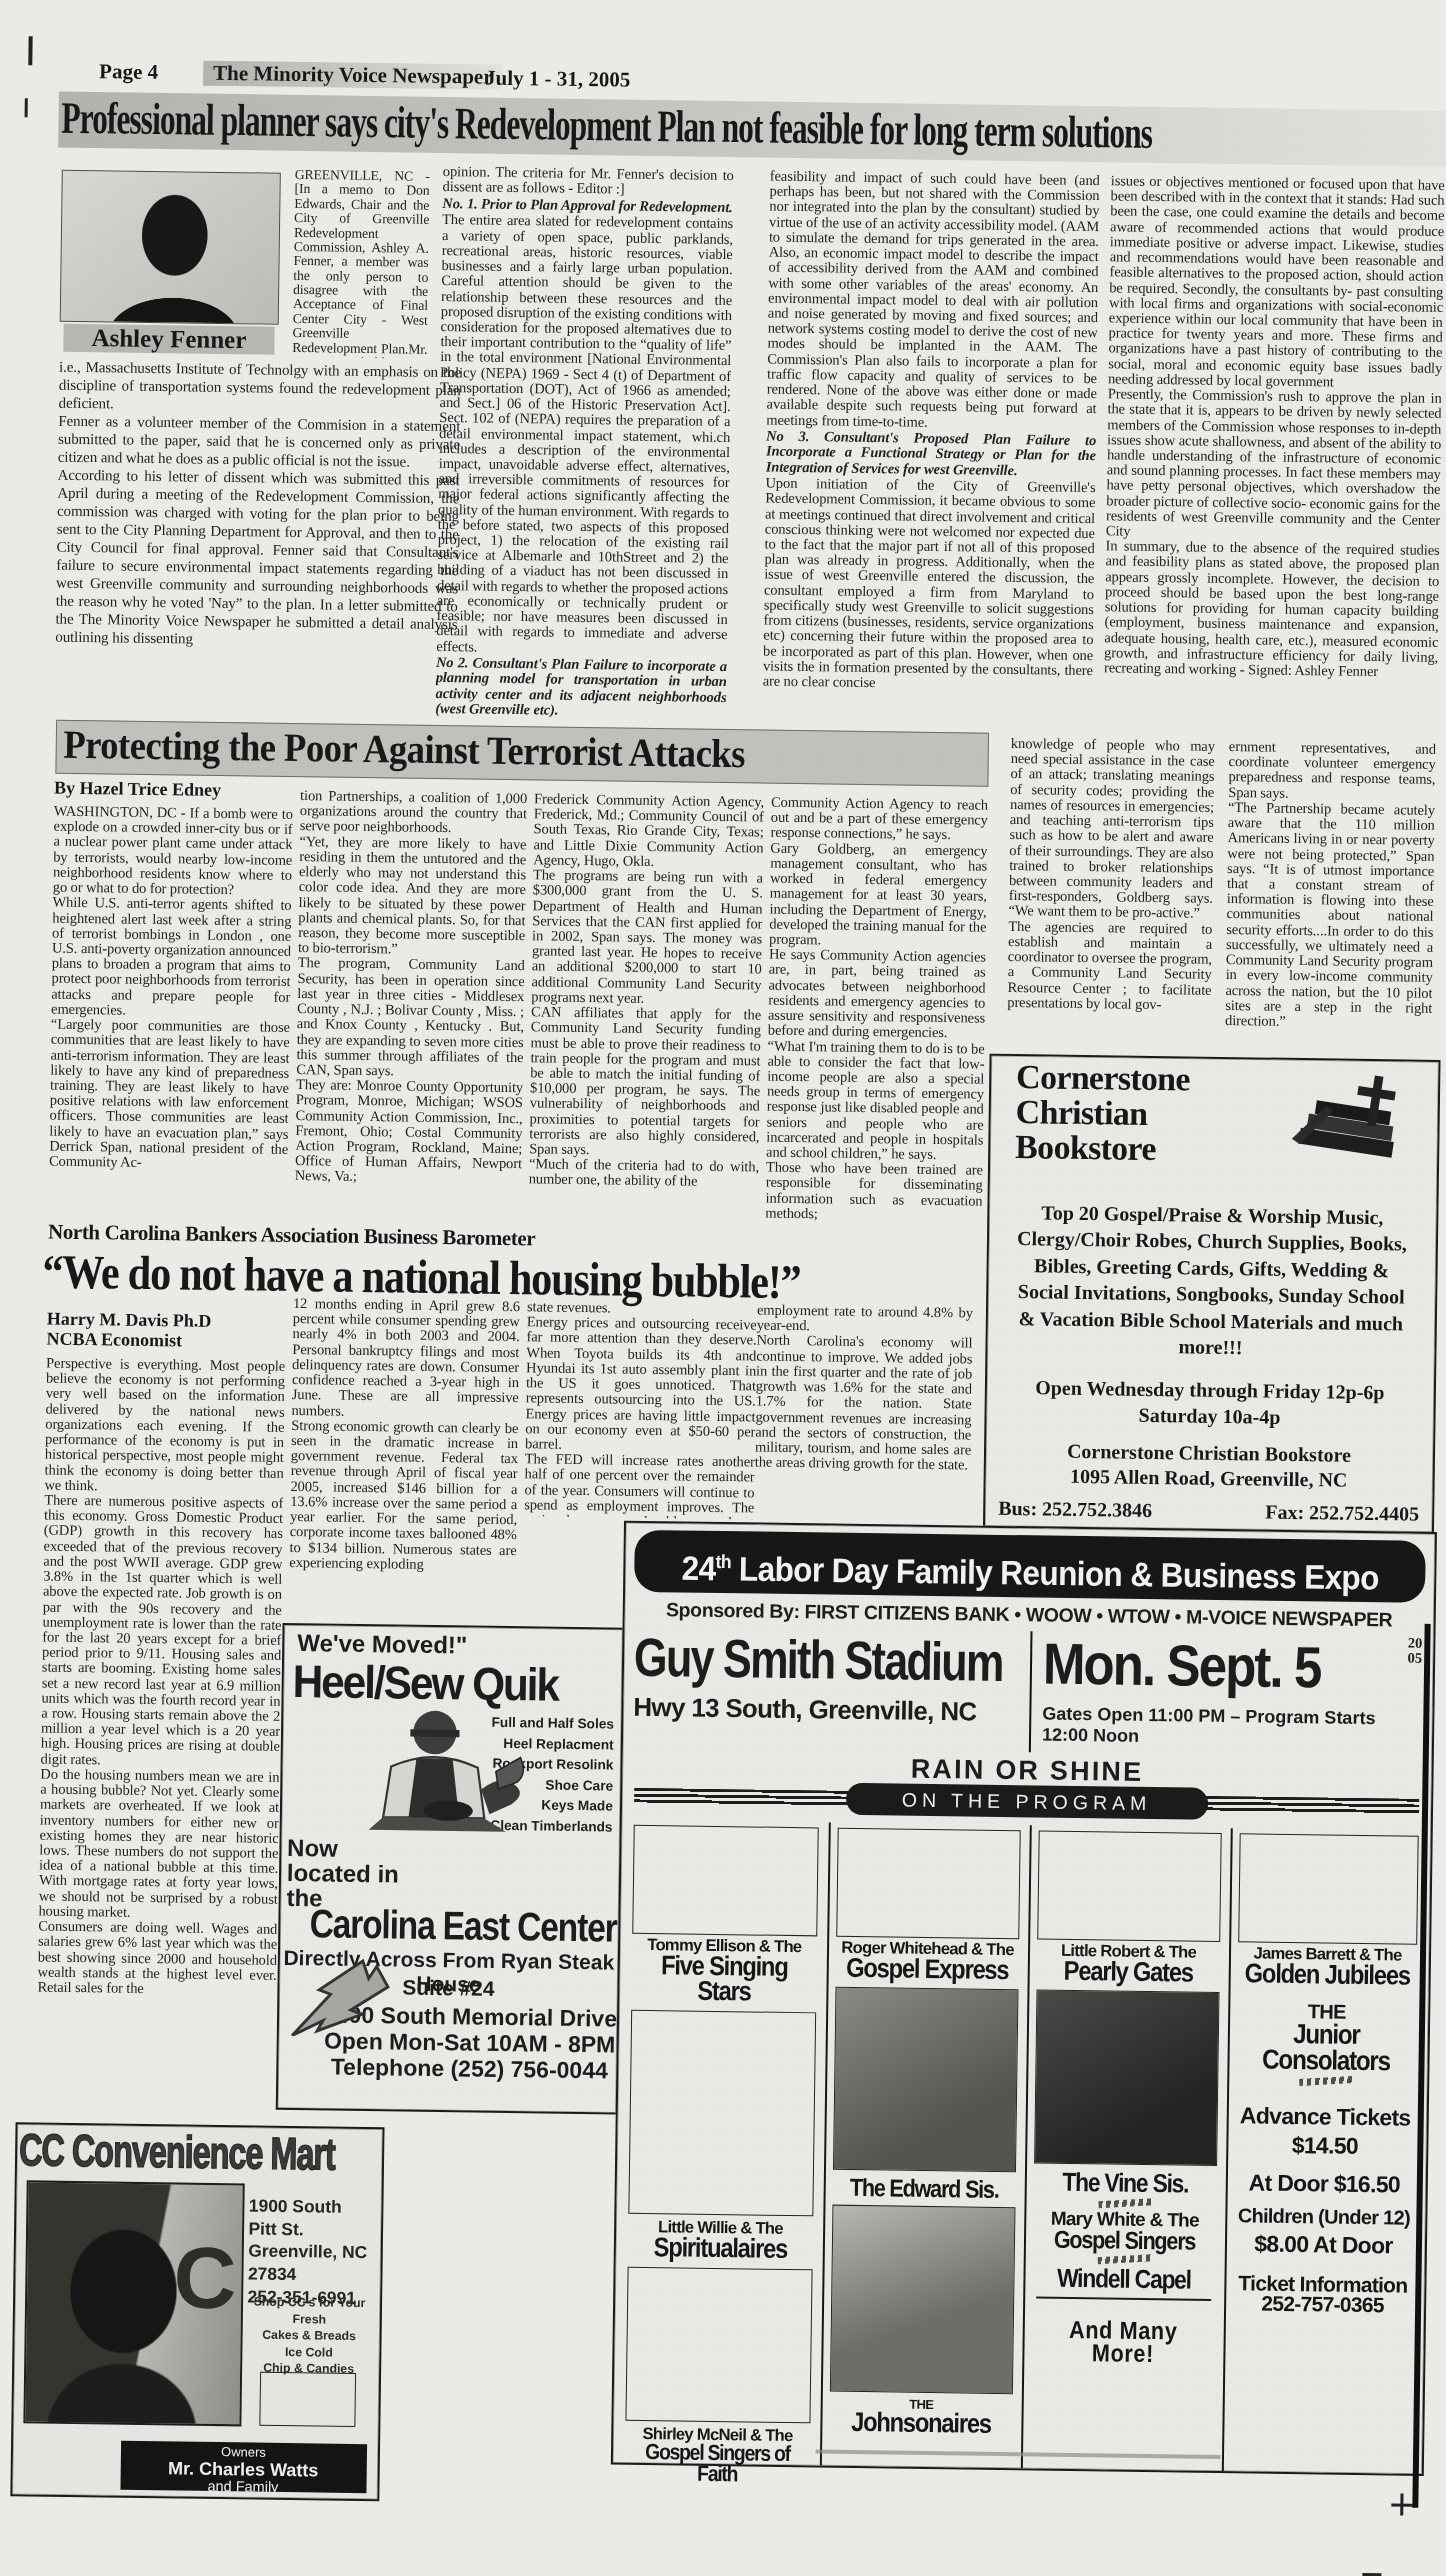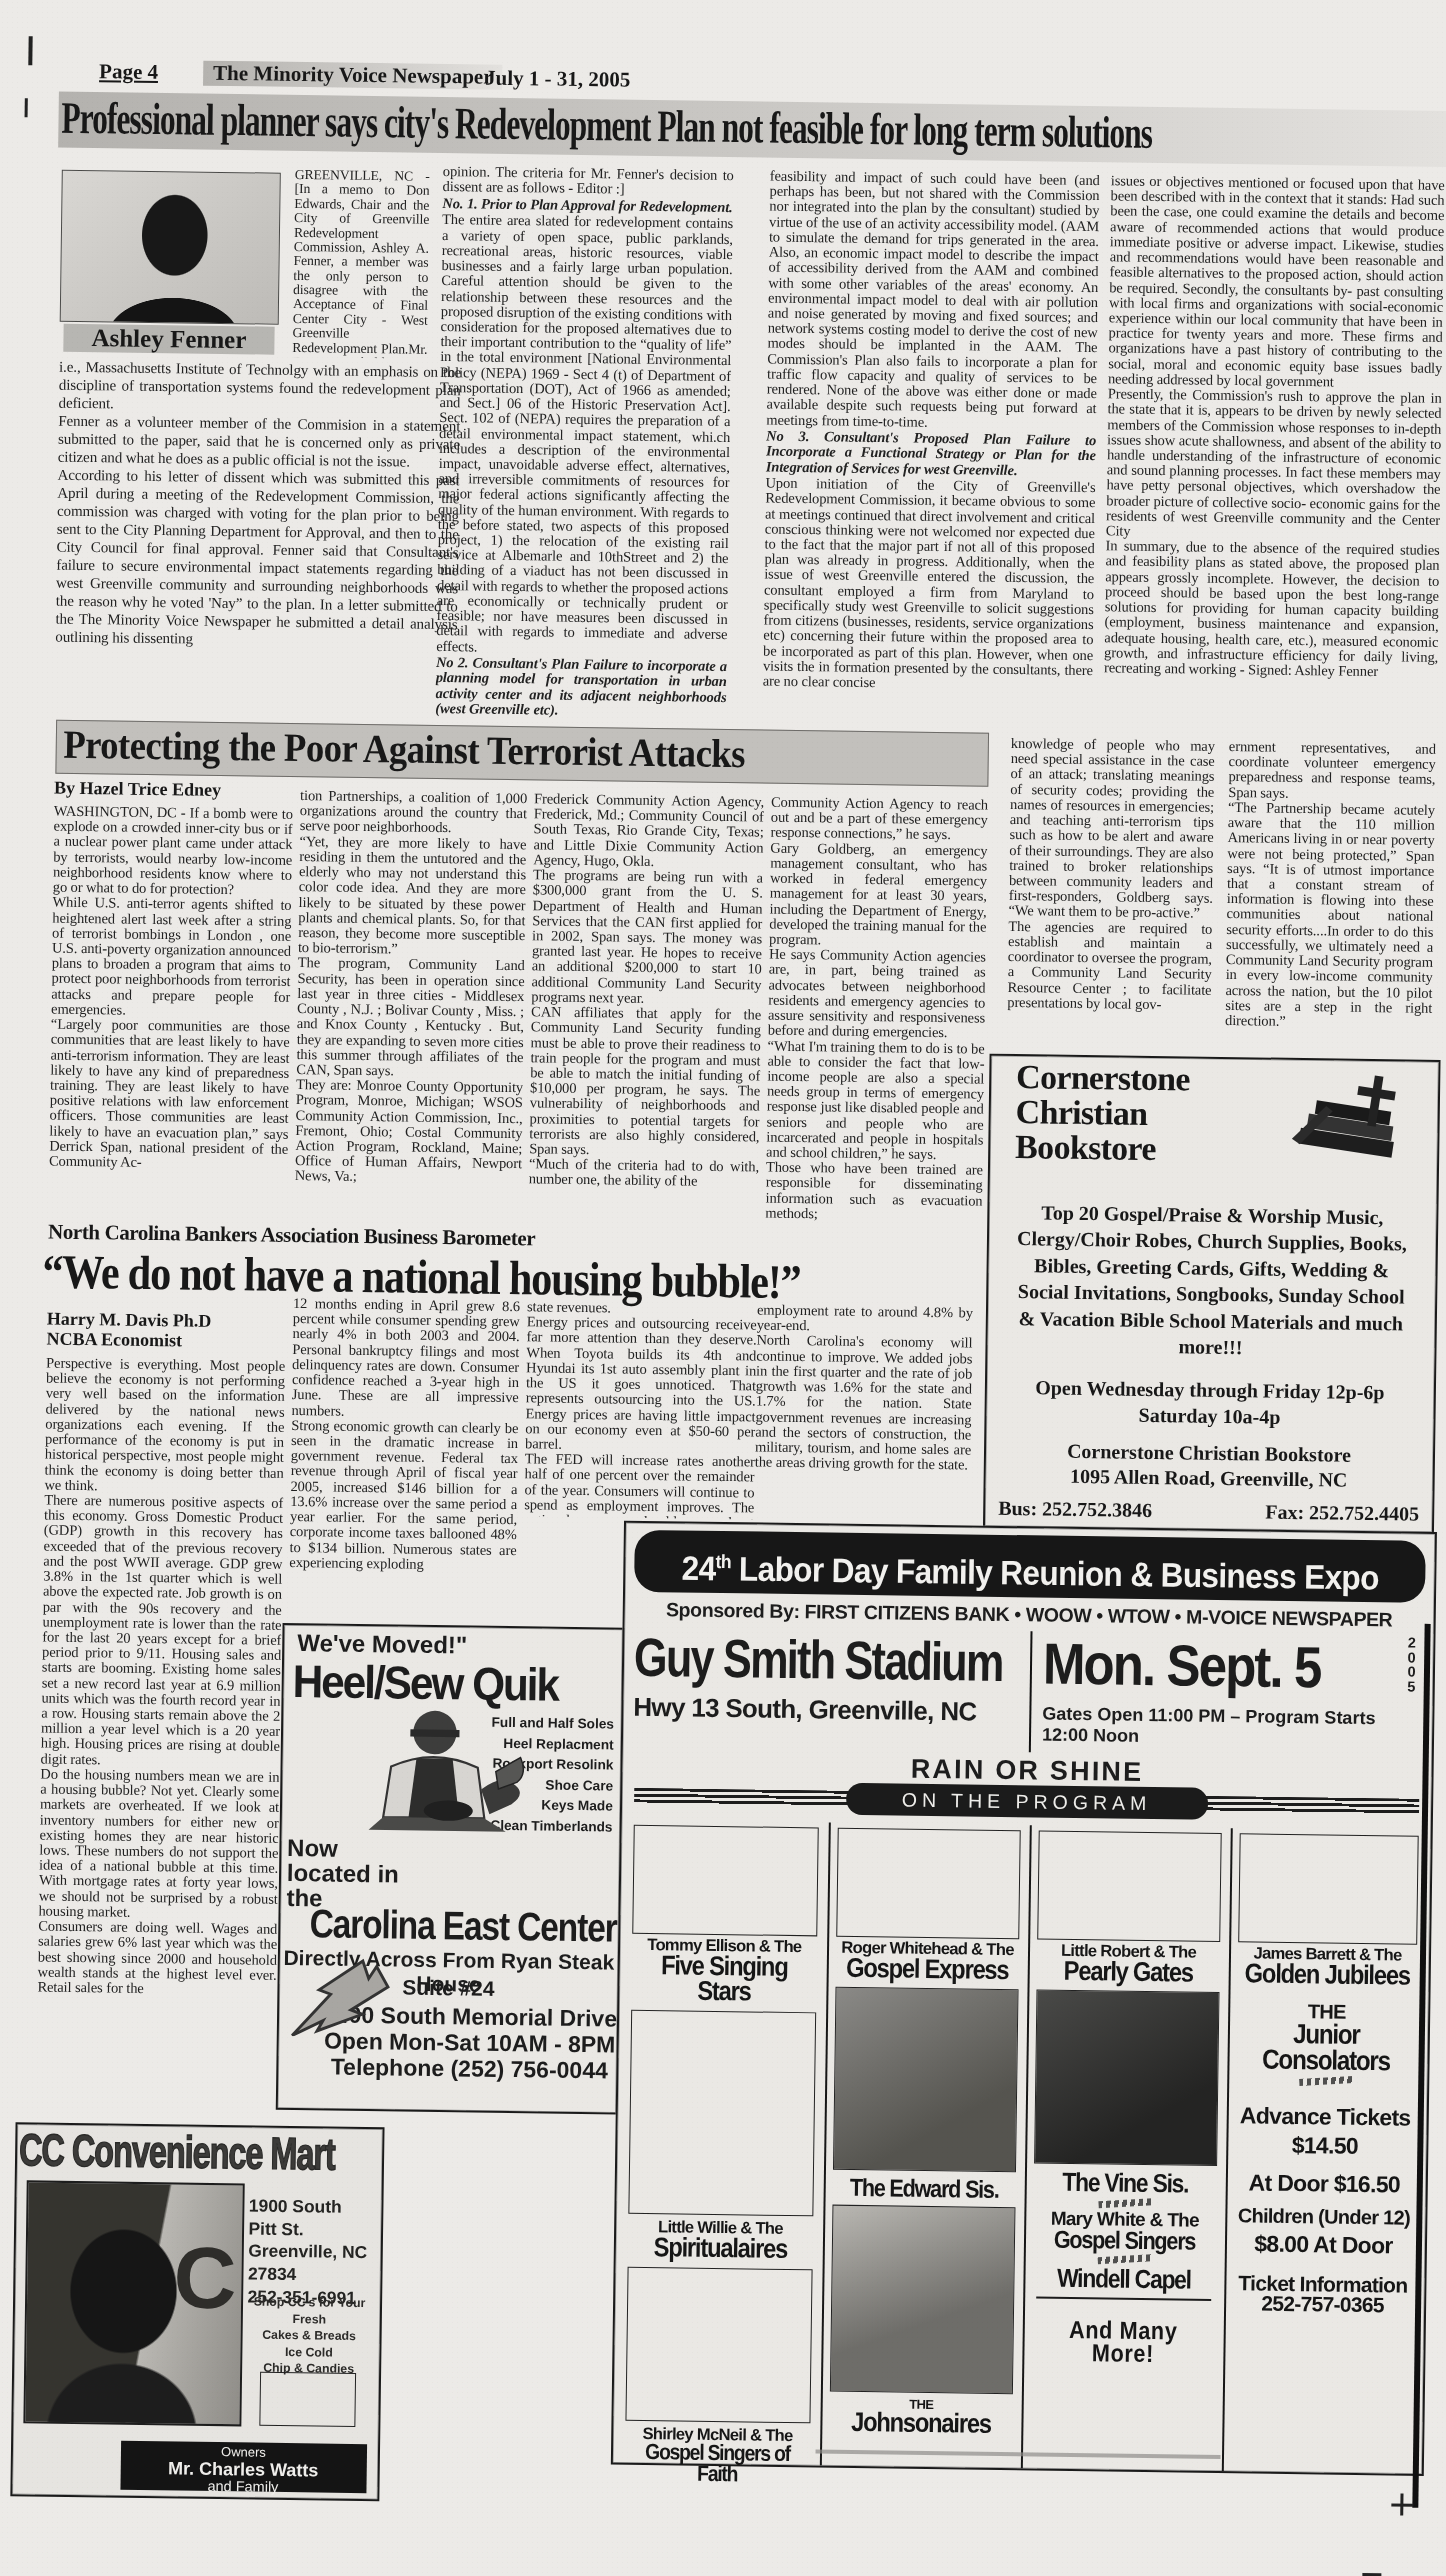--- a/index.html
+++ b/index.html
@@ -26,21 +26,21 @@
   .flour{width:54px;height:6.5px;margin:4.3px auto;background:
      repeating-linear-gradient(100deg,#2a2a2a 0 4.3px,transparent 4.3px 8px);transform:rotate(-4deg);opacity:.8;}
   .vr{position:absolute;top:0;bottom:0;width:2.2px;background:#161616;}
   .mark{position:absolute;background:#222;}
 </style>
 </head>
 <body>
 
 <div id="sheet">
 
-  <div class="abs serifhead" style="left:83px;top:68px;font-size:21px;text-decoration:underline;">Page 4</div>
+  <div class="abs serifhead" style="left:83px;top:68px;font-size:21px;">Page 4</div>
   <div class="abs serifhead band" style="left:187px;top:68px;font-size:21px;padding:0 10px;">The Minority Voice Newspaper</div>
   <div class="abs serifhead" style="left:469px;top:69px;font-size:21px;">July 1 - 31, 2005</div>
 
   <div class="abs band" style="left:43px;top:101px;width:1396px;height:56px;">
     <span class="shrink serifhead" style="font-size:45px;letter-spacing:-1.4px;transform:scale(0.70,1);padding-left:4.3px;">Professional planner says city's Redevelopment Plan not feasible for long term solutions</span>
   </div>
 
   <div class="abs" style="left:47px;top:179px;width:217px;height:150px;border:1.4px solid #4a4a48;
        background:radial-gradient(ellipse 108px 65px at 52% 110%,#141414 60%,rgba(20,20,20,0) 61%),
                   radial-gradient(ellipse 52px 64px at 52% 42%,#181818 62%,rgba(24,24,24,0) 64%),
@@ -214,21 +214,21 @@
       <span class="shrink" style="transform:scale(0.93,1);transform-origin:50% 50%;font-weight:bold;font-size:34px;letter-spacing:-0.7px;"><span>24</span><sup style="font-size:19px;">th</sup><span> Labor Day Family Reunion &amp; Business Expo</span></span>
     </div>
     <div style="position:absolute;left:0;top:75px;width:100%;text-align:center;font-size:19.5px;font-weight:bold;letter-spacing:-0.4px;">Sponsored By: FIRST CITIZENS BANK • WOOW • WTOW • M-VOICE NEWSPAPER</div>
 
     <div style="position:absolute;left:10px;top:103px;width:396px;border-right:2.9px double #111;height:121px;">
       <span class="shrink" style="font-size:54px;font-weight:bold;letter-spacing:-2.2px;transform:scale(0.80,1);">Guy Smith Stadium</span>
       <div style="font-size:26px;font-weight:bold;margin-top:4.3px;letter-spacing:-0.7px;">Hwy 13 South, Greenville, NC</div>
     </div>
     <div style="position:absolute;left:419px;top:101px;width:379px;">
       <span class="shrink" style="font-size:58px;font-weight:bold;letter-spacing:-2.2px;transform:scale(0.88,1);">Mon. Sept. 5</span>
-      <div style="position:absolute;right:0px;top:1.4px;font-size:14.5px;font-weight:bold;width:14.5px;line-height:1.0;word-break:break-all;">2005</div>
+      <div style="position:absolute;right:0px;top:1.4px;font-size:14.5px;font-weight:bold;width:14.5px;line-height:1.0;word-break:break-all;font-family:Liberation Serif, serif;">2005</div>
       <div style="font-size:18px;font-weight:bold;margin-top:7.2px;">Gates Open 11:00 PM – Program Starts 12:00 Noon</div>
     </div>
 
     <div style="position:absolute;left:0;top:227px;width:100%;text-align:center;font-size:27px;font-weight:bold;letter-spacing:2.2px;">RAIN OR SHINE</div>
     <div style="position:absolute;left:11.6px;right:11.6px;top:265px;height:14.5px;background:repeating-linear-gradient(180deg,#1d1d1d 0 2.9px,transparent 2.9px 5.8px);"></div>
     <div style="position:absolute;left:50%;top:257px;transform:translateX(-50%);width:362px;height:32px;background:#1b1b1b;border-radius:16px;color:#eeedea;text-align:center;line-height:32px;font-size:19.5px;letter-spacing:5px;">ON THE PROGRAM</div>
 
     <div class="vr" style="left:207px;top:297px;"></div>
     <div class="vr" style="left:408px;top:297px;"></div>
     <div class="vr" style="left:609px;top:297px;"></div>

